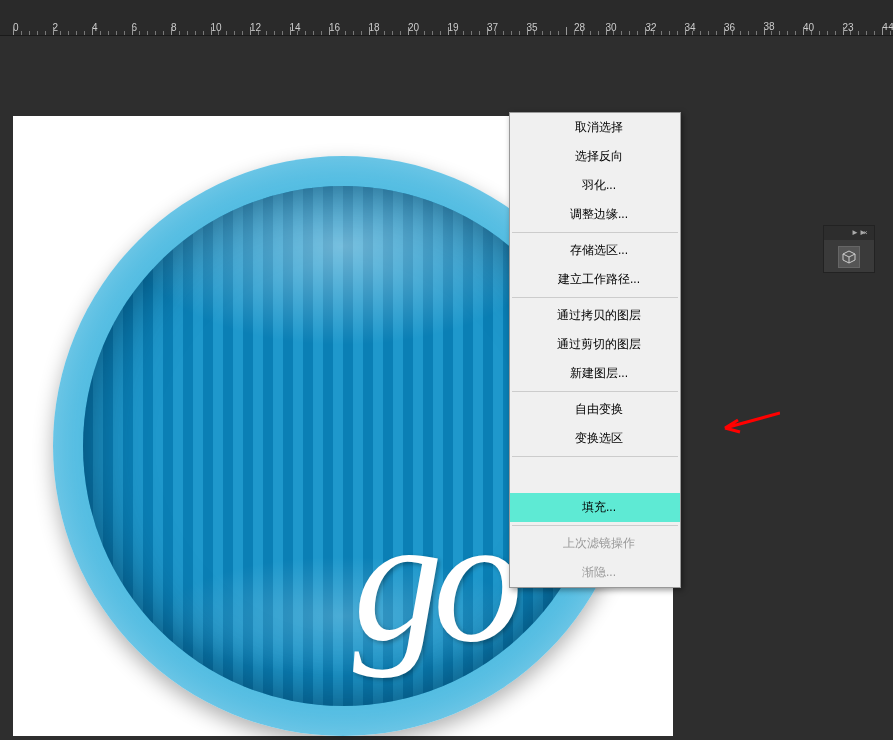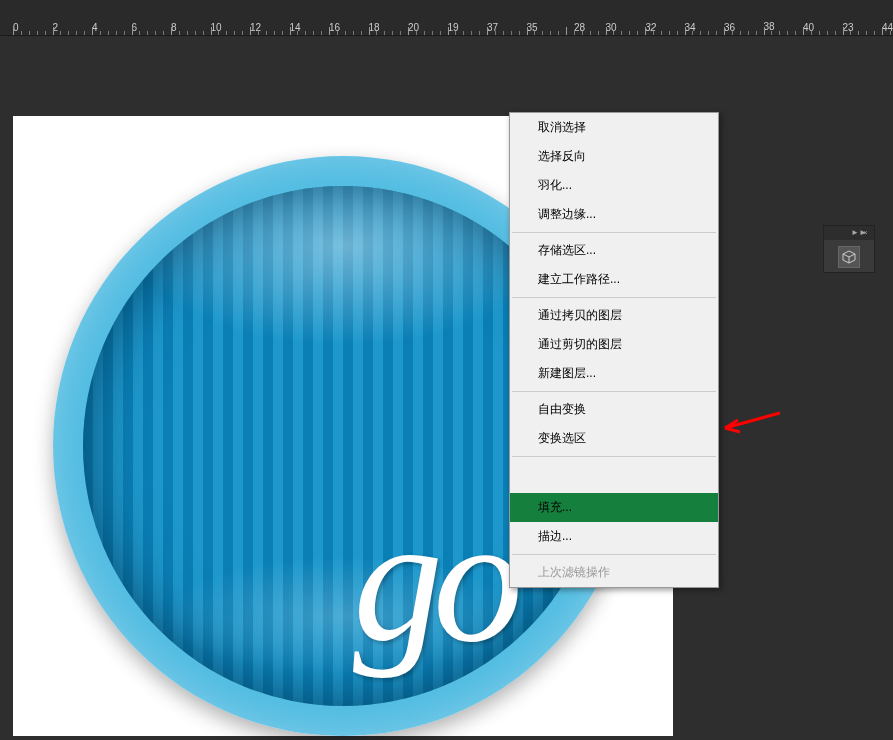--- a/index.html
+++ b/index.html
@@ -127,34 +127,35 @@
       color: #ffffff;
       text-shadow: 2px 2px 4px rgba(0,0,0,0.3);
       letter-spacing: -10px;
     }
     
     
     .context-menu {
       position: absolute;
       top: 112px;
       left: 509px;
-      width: 210px;
+      width: 172px;
       background: #f0f0f0;
       border: 1px solid #999;
       box-shadow: 2px 2px 6px rgba(0,0,0,0.4);
       z-index: 100;
+      text-align: center;
     }
     .menu-item {
       padding: 6px 20px 6px 28px;
       font-size: 12px;
       color: #000;
       cursor: default;
     }
     .menu-item.highlighted {
-      background: #15803d;
+      background: #5eead4;
       margin-top: 36px;
     }
     .menu-item.disabled {
       color: #999;
     }
     .menu-separator {
       height: 1px;
       background: #ccc;
       margin: 3px 2px;
     }
@@ -384,21 +385,21 @@
       <div class="tick-minor" style="left: 826.7px;"></div>
       <div class="tick-minor" style="left: 834.6px;"></div>
       <div class="ruler-tick" style="left: 842.5px;">
         <div class="num">23</div>
       </div>
       <div class="tick-major" style="left: 842.5px;"></div>
       <div class="tick-minor" style="left: 850.4px;"></div>
       <div class="tick-minor" style="left: 858.3px;"></div>
       <div class="tick-minor" style="left: 866.2px;"></div>
       <div class="tick-minor" style="left: 874.1px;"></div>
-      <div class="ruler-tick" style="left: 882px;">
+      <div class="ruler-tick" style="left: 882px; font-family: Liberation Mono, monospace;">
         <div class="num">44</div>
       </div>
       <div class="tick-major" style="left: 882px;"></div>
       <div class="tick-minor" style="left: 889.9px;"></div>
     </div>
 </div>
 
 <div class="canvas-area">
   <div class="canvas">
     <div class="blue-button">
@@ -421,23 +422,23 @@
     <div class="menu-item">建立工作路径...</div>
     <div class="menu-separator"></div>
     <div class="menu-item">通过拷贝的图层</div>
     <div class="menu-item">通过剪切的图层</div>
     <div class="menu-item">新建图层...</div>
     <div class="menu-separator"></div>
     <div class="menu-item">自由变换</div>
     <div class="menu-item">变换选区</div>
     <div class="menu-separator"></div>
     <div class="menu-item highlighted">填充...</div>
-    <div class="menu-item">描边...</div>
     <div class="menu-separator"></div>
     <div class="menu-item disabled">上次滤镜操作</div>
+    <div class="menu-item disabled">渐隐...</div>
   </div>
 
 <div class="arrow">
   <svg width="60" height="28" viewBox="0 0 60 28">
     <path d="M 60 3 L 5 18 L 18 10 M 5 18 L 20 22" stroke="#ff0000" stroke-width="3" fill="none"></path>
   </svg>
 </div>
 
 <div class="panel">
   <div class="panel-header">

